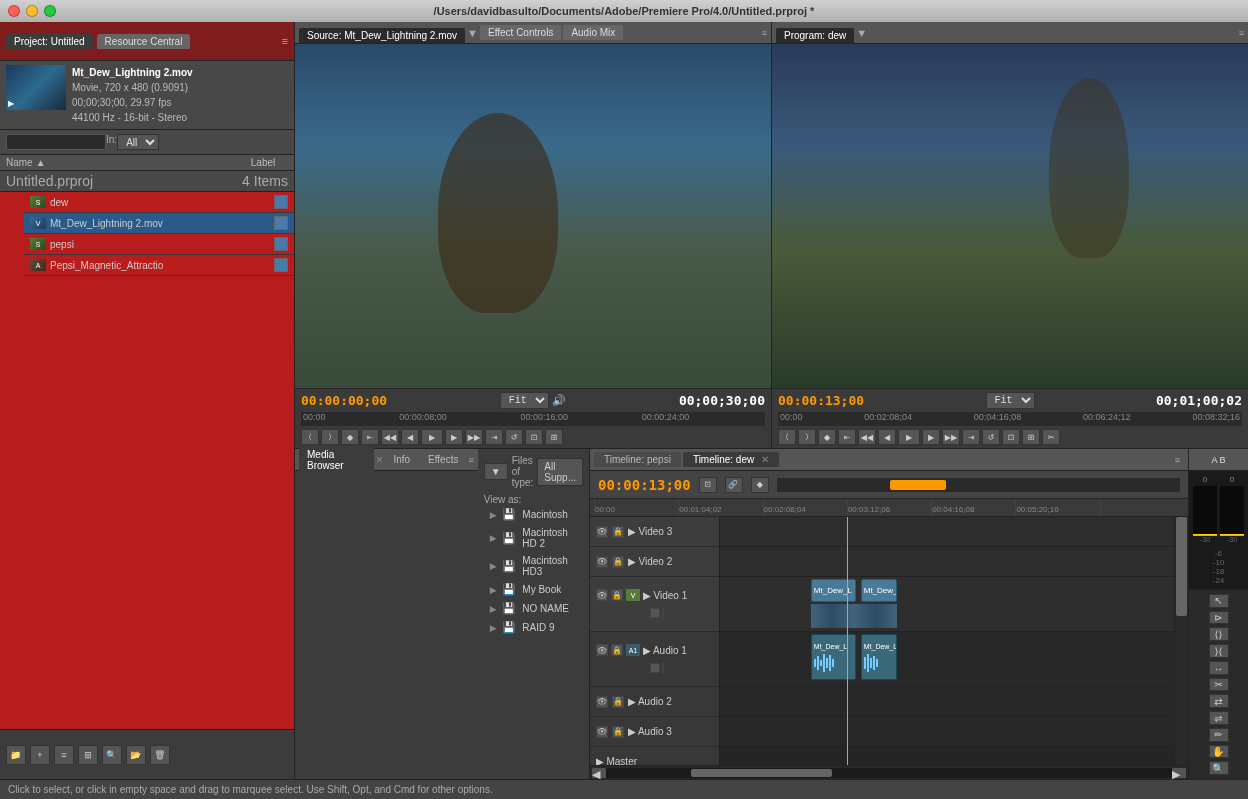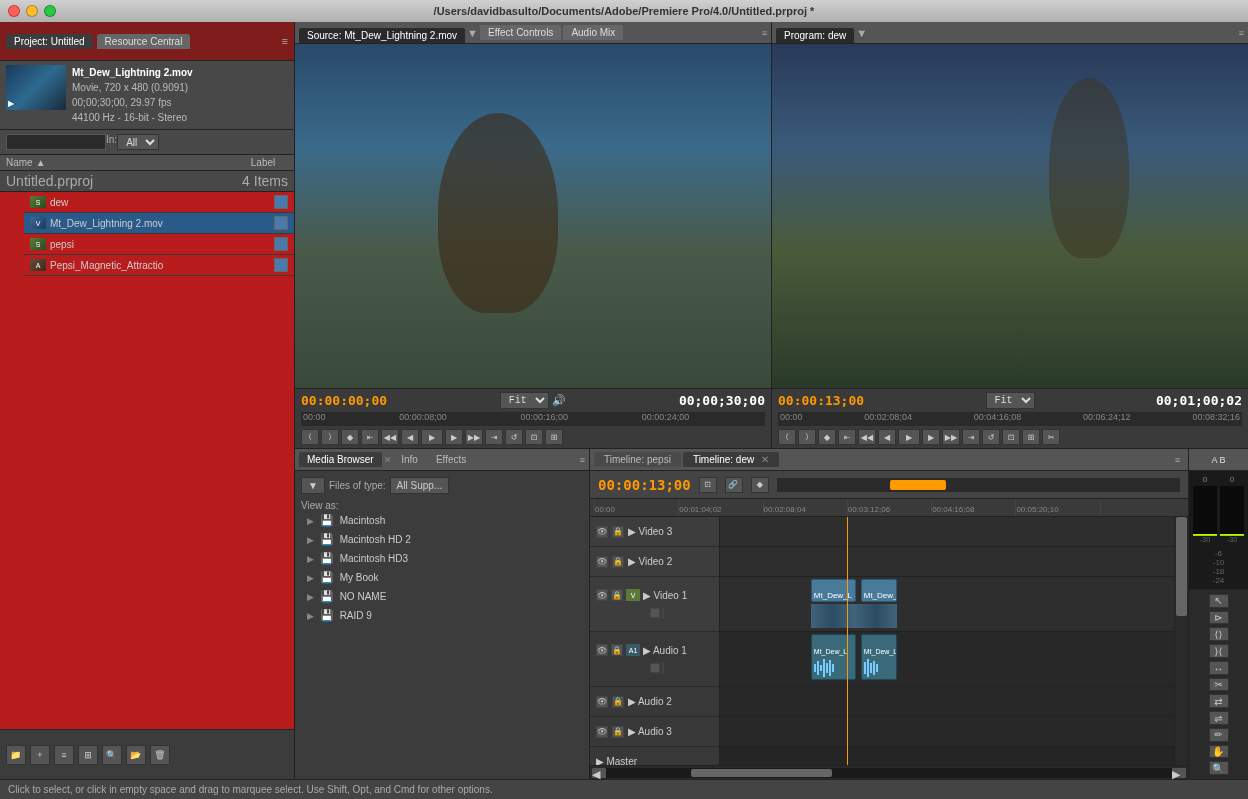--- a/index.html
+++ b/index.html
@@ -459,21 +459,21 @@
 
     .track-clip {
       position: absolute;
       height: calc(100% - 4px);
       top: 2px;
       background: #5a8a5a;
       border: 1px solid #3a6a3a;
       border-radius: 2px;
       overflow: hidden;
       display: flex;
-      align-items: flex-end;
+      align-items: center;
       font-size: 8px;
       color: #fff;
       padding: 1px 2px;
     }
     .track-clip.video { background: #4a7a9a; border-color: #2a5a7a; }
     .track-clip.audio-wave { background: #3a6a7a; border-color: #1a4a5a; }
 
     
     .right-panel {
       width: 60px;
@@ -497,21 +497,21 @@
       height: 330px;
     }
 
     
     .lower-left-panel {
       width: 295px;
       background: #3c3c3c;
       border-right: 1px solid #222;
       flex-shrink: 0;
       display: flex;
-      flex-direction: column;
+      flex-direction: row;
     }
     .lower-panel-tabs {
       background: #555;
       height: 22px;
       display: flex;
       align-items: center;
       padding: 0 4px;
       gap: 2px;
       border-bottom: 1px solid #222;
     }

